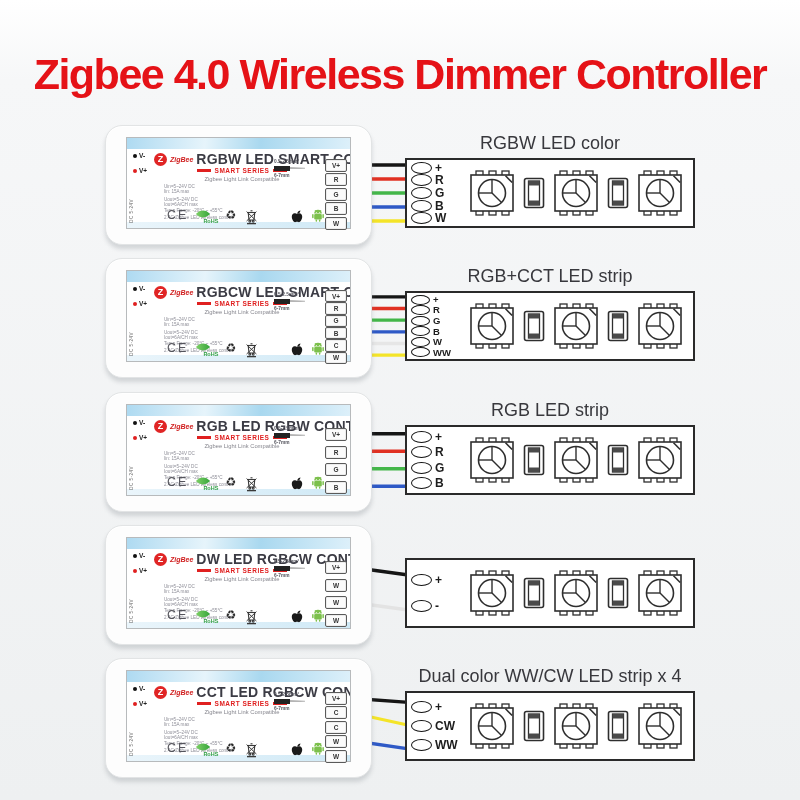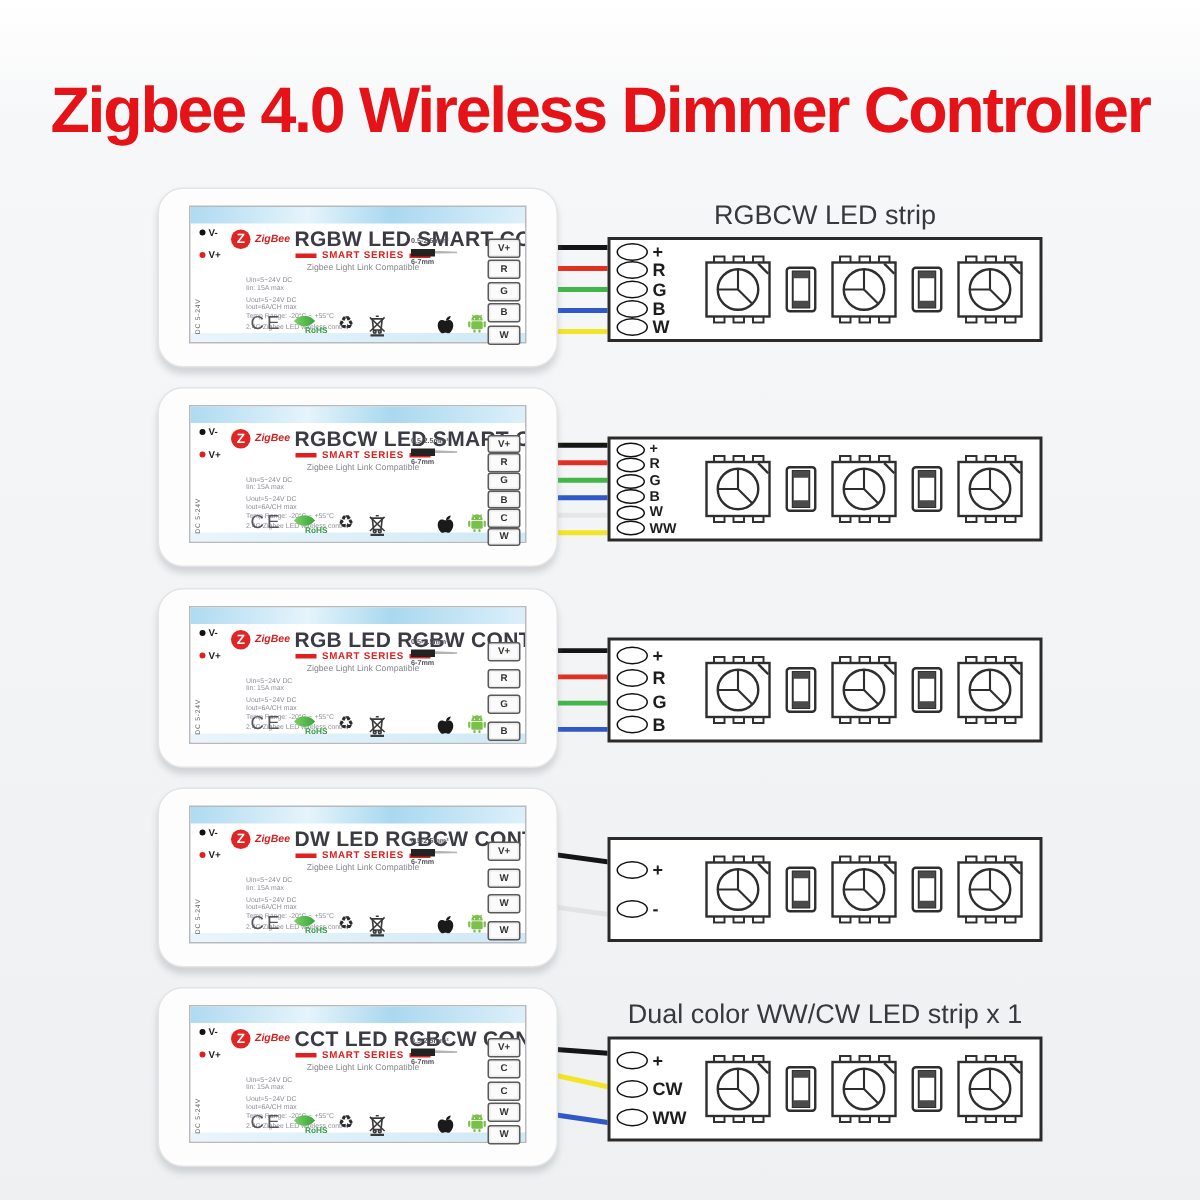--- a/index.html
+++ b/index.html
@@ -144,21 +144,21 @@
           </div>
         </div>
         <div class="terminals">
           <div class="term">V+</div>
           <div class="term">R</div>
           <div class="term">G</div>
           <div class="term">B</div>
           <div class="term">W</div>
         </div>
       </div>
-      <div class="striplabel">RGBCW LED strip</div>
+      <div class="striplabel">RGBW LED color</div>
       <div class="strip">
         <div class="padcol">
           <div class="padrow">
             <span class="oval"></span>
             <span class="padlbl">+</span>
           </div>
           <div class="padrow">
             <span class="oval"></span>
             <span class="padlbl">R</span>
           </div>
@@ -315,20 +315,21 @@
         </div>
         <div class="terminals">
           <div class="term">V+</div>
           <div class="term">R</div>
           <div class="term">G</div>
           <div class="term">B</div>
           <div class="term">C</div>
           <div class="term">W</div>
         </div>
       </div>
+      <div class="striplabel">RGB+CCT LED strip</div>
       <div class="strip dense">
         <div class="padcol">
           <div class="padrow">
             <span class="oval"></span>
             <span class="padlbl">+</span>
           </div>
           <div class="padrow">
             <span class="oval"></span>
             <span class="padlbl">R</span>
           </div>
@@ -485,20 +486,21 @@
             </svg>
           </div>
         </div>
         <div class="terminals">
           <div class="term">V+</div>
           <div class="term">R</div>
           <div class="term">G</div>
           <div class="term">B</div>
         </div>
       </div>
+      <div class="striplabel">RGB LED strip</div>
       <div class="strip">
         <div class="padcol">
           <div class="padrow">
             <span class="oval"></span>
             <span class="padlbl">+</span>
           </div>
           <div class="padrow">
             <span class="oval"></span>
             <span class="padlbl">R</span>
           </div>
@@ -799,21 +801,21 @@
           </div>
         </div>
         <div class="terminals">
           <div class="term">V+</div>
           <div class="term">C</div>
           <div class="term">C</div>
           <div class="term">W</div>
           <div class="term">W</div>
         </div>
       </div>
-      <div class="striplabel">Dual color WW/CW LED strip x 1</div>
+      <div class="striplabel">Dual color WW/CW LED strip x 4</div>
       <div class="strip">
         <div class="padcol">
           <div class="padrow">
             <span class="oval"></span>
             <span class="padlbl">+</span>
           </div>
           <div class="padrow">
             <span class="oval"></span>
             <span class="padlbl">CW</span>
           </div>

